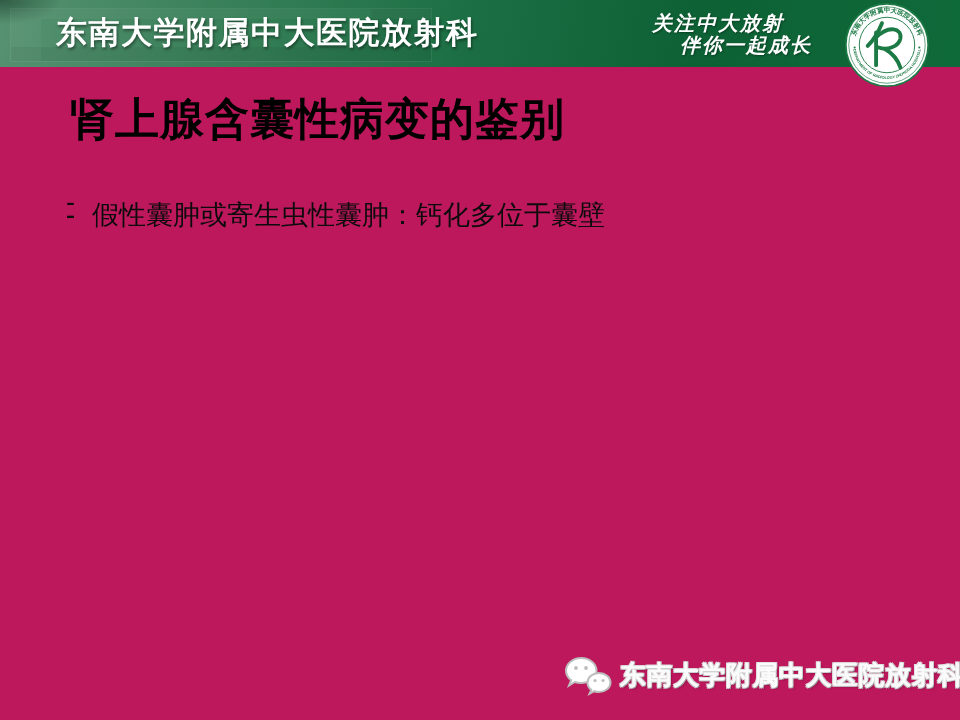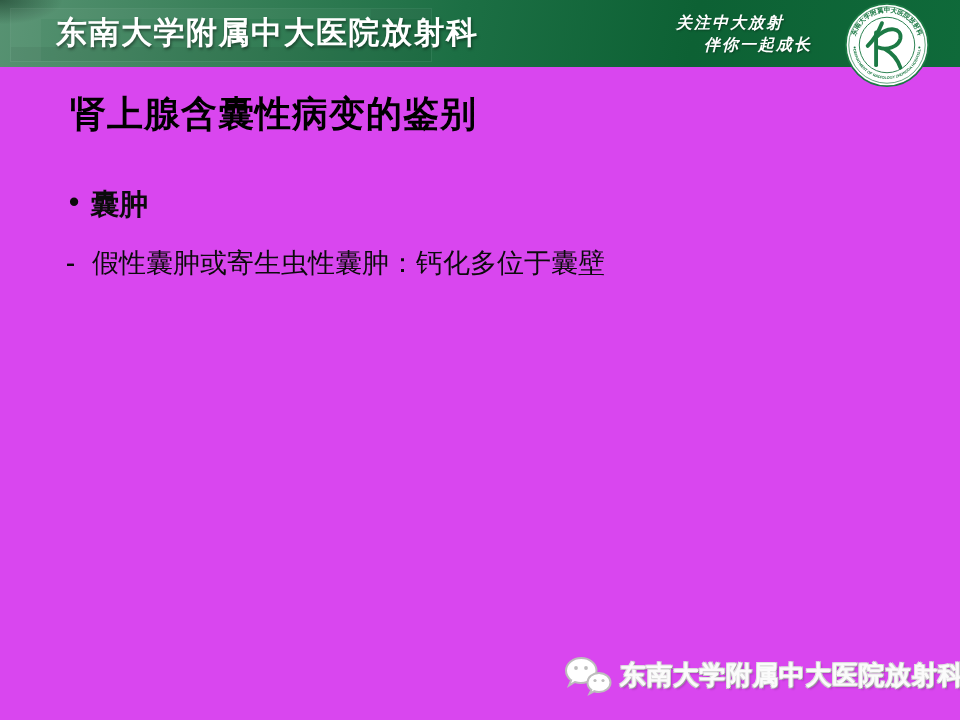--- a/index.html
+++ b/index.html
@@ -1,19 +1,19 @@
 <!DOCTYPE html>
 <html><head>
 <meta charset="utf-8">
 <style>
   * { margin:0; padding:0; box-sizing:border-box; }
   html,body { background:#e8e8e8; }
   .slide {
     position:relative; width:960px; height:720px; margin:0 auto;
-    background:#d946ef; overflow:hidden;
+    background:#be185d; overflow:hidden;
     font-family:"Liberation Sans","DejaVu Sans",sans-serif;
   }
 
   
   .banner {
     position:absolute; top:0; left:0; width:960px; height:67px;
     background:linear-gradient(100deg,#579272 0%,#3a815a 22%,#1c6f44 48%,#0d6134 72%,#0f6a3a 100%);
   }
   .banner::before { 
     content:""; position:absolute; left:0; top:0; width:120px; height:45px;
@@ -27,32 +27,32 @@
   }
   .banner-title {
     position:absolute; left:56px; top:50%; transform:translateY(-52%);
     font-family:"Liberation Serif","DejaVu Serif",serif; font-weight:bold;
     font-size:31px; color:#ffffff; letter-spacing:1.5px; white-space:nowrap;
     text-shadow:1px 2px 3px rgba(0,0,0,0.45); z-index:2;
   }
   .slogan {
     position:absolute; right:148px; top:12px; z-index:2;
     font-family:"DejaVu Serif","Liberation Serif",serif; font-style:italic; font-weight:bold;
-    font-size:16px; line-height:22px; color:#ffffff; letter-spacing:2px;
+    font-size:20px; line-height:22px; color:#ffffff; letter-spacing:2px;
     text-shadow:1px 1px 2px rgba(0,0,0,0.35); text-align:left; white-space:nowrap;
   }
   .slogan-line2 { margin-left:28px;font-family:Liberation Serif, serif; }
 
   
   .logo { position:absolute; top:3px; right:31px; width:84px; height:84px; z-index:3; }
 
   
   .slide-title {
     position:absolute; left:70px; top:90px;
-    font-size:36px; font-weight:bold; color:#000000; letter-spacing:1px; white-space:nowrap;
+    font-size:44px; font-weight:bold; color:#000000; letter-spacing:1px; white-space:nowrap;
   }
   .body { position:absolute; left:64px; top:184px; width:828px; color:#0b0b0b; }
   .bullet-row { font-size:29px; font-weight:bold; line-height:40px; margin-bottom:21px; padding-left:5px; }
   .bullet-dot { display:inline-block; margin-right:11px; transform:translateY(-2px); }
   .dash-item { position:relative; padding-left:28px; font-size:27px; line-height:36px; margin-bottom:13px; }
   .dash-mark { position:absolute; left:2px; top:0; }
 
   
   .footer { position:absolute; left:562px; top:652px; display:flex; align-items:center; }
   .wechat-icon { width:52px; height:46px; flex:0 0 auto; margin-right:6px; }
@@ -99,23 +99,20 @@
           <path d="M37 41 C 52 26 68 30 66 42 C 64 52 50 57 40 53"></path>
           <path d="M48 55 C 57 60 63 68 66 77"></path>
         </g>
       </svg>
     </div>
   </div>
 
   <h1 class="slide-title">肾上腺含囊性病变的鉴别</h1>
 
   <div class="body">
-    <div class="bullet-row">
-      <span class="bullet-dot">•</span><span>囊肿</span>
-    </div>
 
     <div class="dash-item">
       <span class="dash-mark">-</span>
     </div>
 
     <div class="dash-item">
       <span class="dash-mark">-</span>
     </div>
 
     <div class="dash-item">

